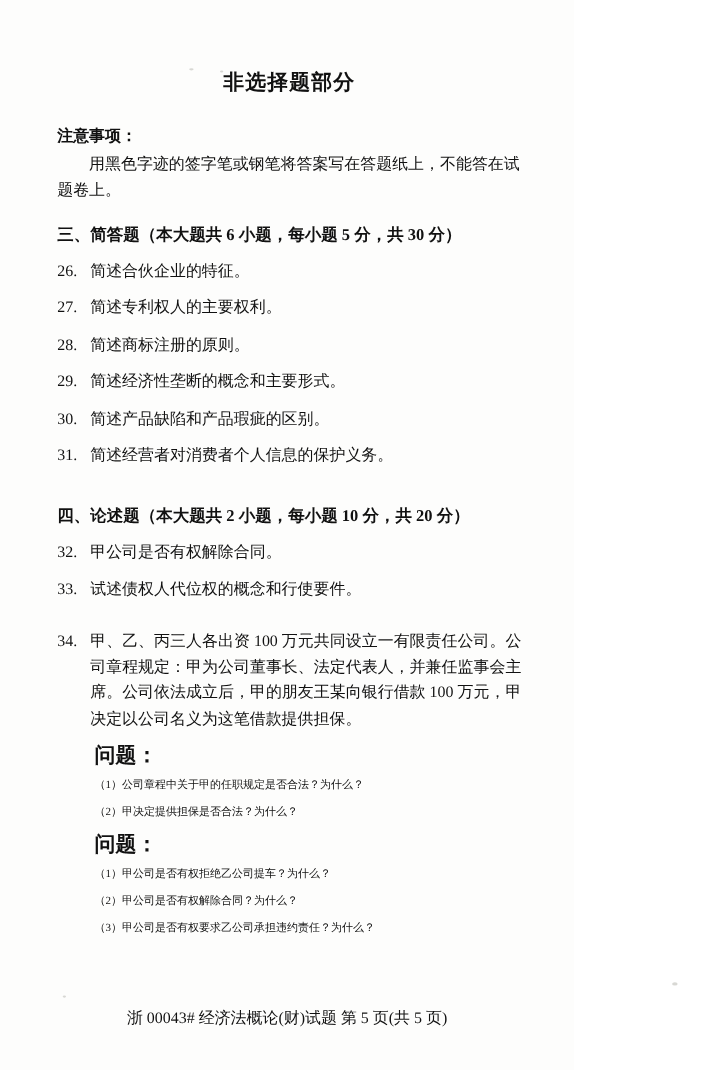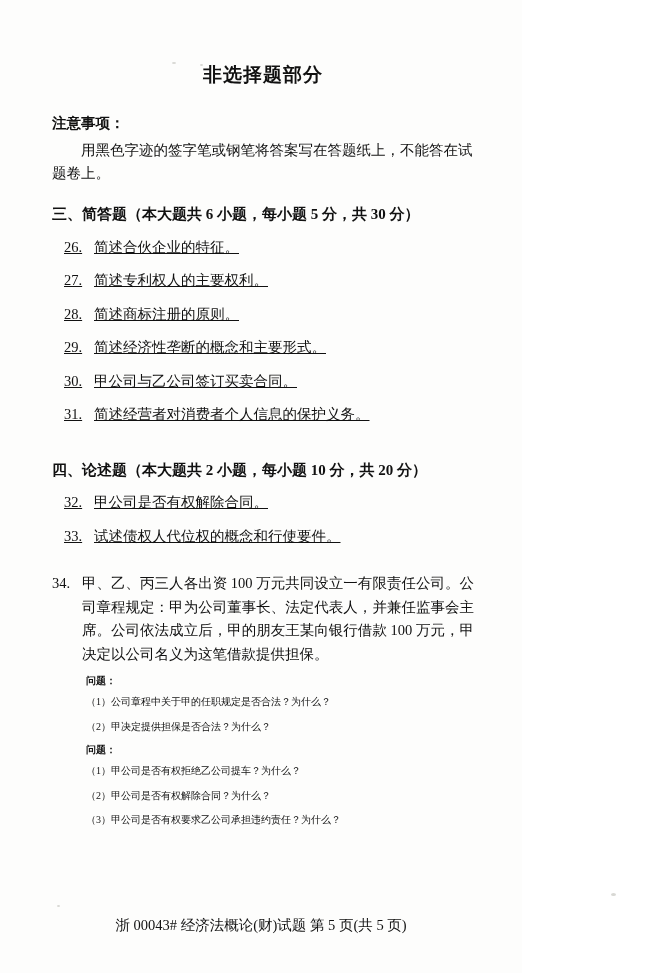--- a/index.html
+++ b/index.html
@@ -50,24 +50,23 @@
   }
   .section-head {
     font-size: 15px;
     font-weight: bold;
     margin: 16px 0 10px 0;
     line-height: 1.5;
   }
   .q-line {
     font-size: 14.5px;
     line-height: 1.55;
-    margin: 0 0 11px 12px;
+    margin: 0 0 11px 0;
     display: flex;
     align-items: center;
-    text-decoration: underline;
   }
   .q-num {
     flex: 0 0 auto;
     width: 30px;
     white-space: nowrap;
   }
   .q-body {
     flex: 1 1 auto;
     text-align: justify;
   }
@@ -75,21 +74,21 @@
     font-size: 14.5px;
     line-height: 1.62;
     margin: 0 0 4px 0;
     display: flex;
     align-items: flex-start;
   }
   .case-block .q-body {
     text-align: justify;
   }
   .sub-label {
-    font-size: 10px;
+    font-size: 19px;
     font-weight: bold;
     margin: 8px 0 6px 34px;
   }
   .sub-q {
     font-size: 10px;
     line-height: 1.55;
     margin: 0 0 9px 34px;
   }
   .spacer-sm { height: 6px; }
   .spacer-md { height: 14px; }
@@ -130,21 +129,21 @@
   <div class="q-line">
     <span class="q-num">28.</span>
     <span class="q-body">简述商标注册的原则。</span>
   </div>
   <div class="q-line">
     <span class="q-num">29.</span>
     <span class="q-body">简述经济性垄断的概念和主要形式。</span>
   </div>
   <div class="q-line">
     <span class="q-num">30.</span>
-    <span class="q-body">甲公司与乙公司签订买卖合同。</span>
+    <span class="q-body">简述产品缺陷和产品瑕疵的区别。</span>
   </div>
   <div class="q-line">
     <span class="q-num">31.</span>
     <span class="q-body">简述经营者对消费者个人信息的保护义务。</span>
   </div>
 
   <div class="spacer-sm"></div>
 
   <div class="section-head">四、论述题（本大题共 2 小题，每小题 10 分，共 20 分）</div>
 

